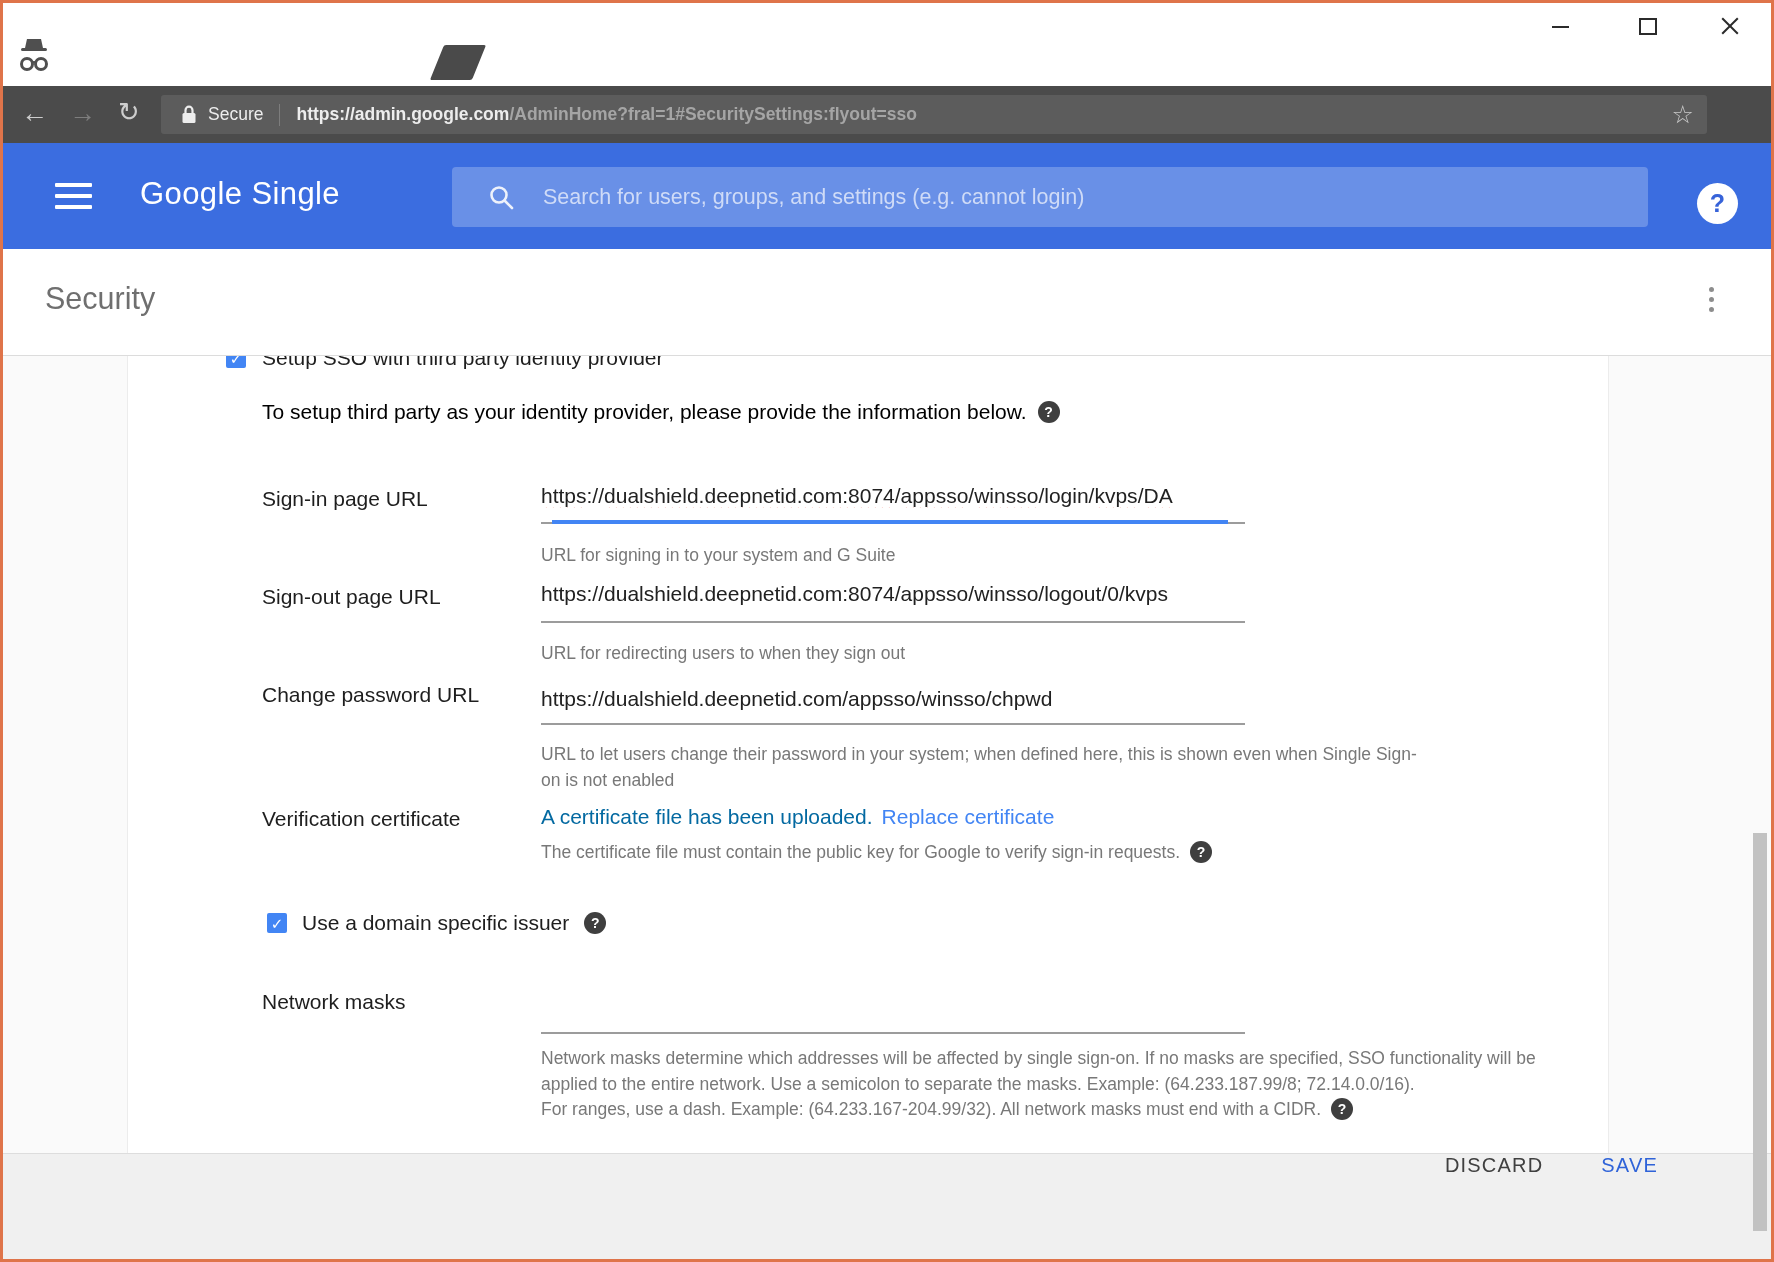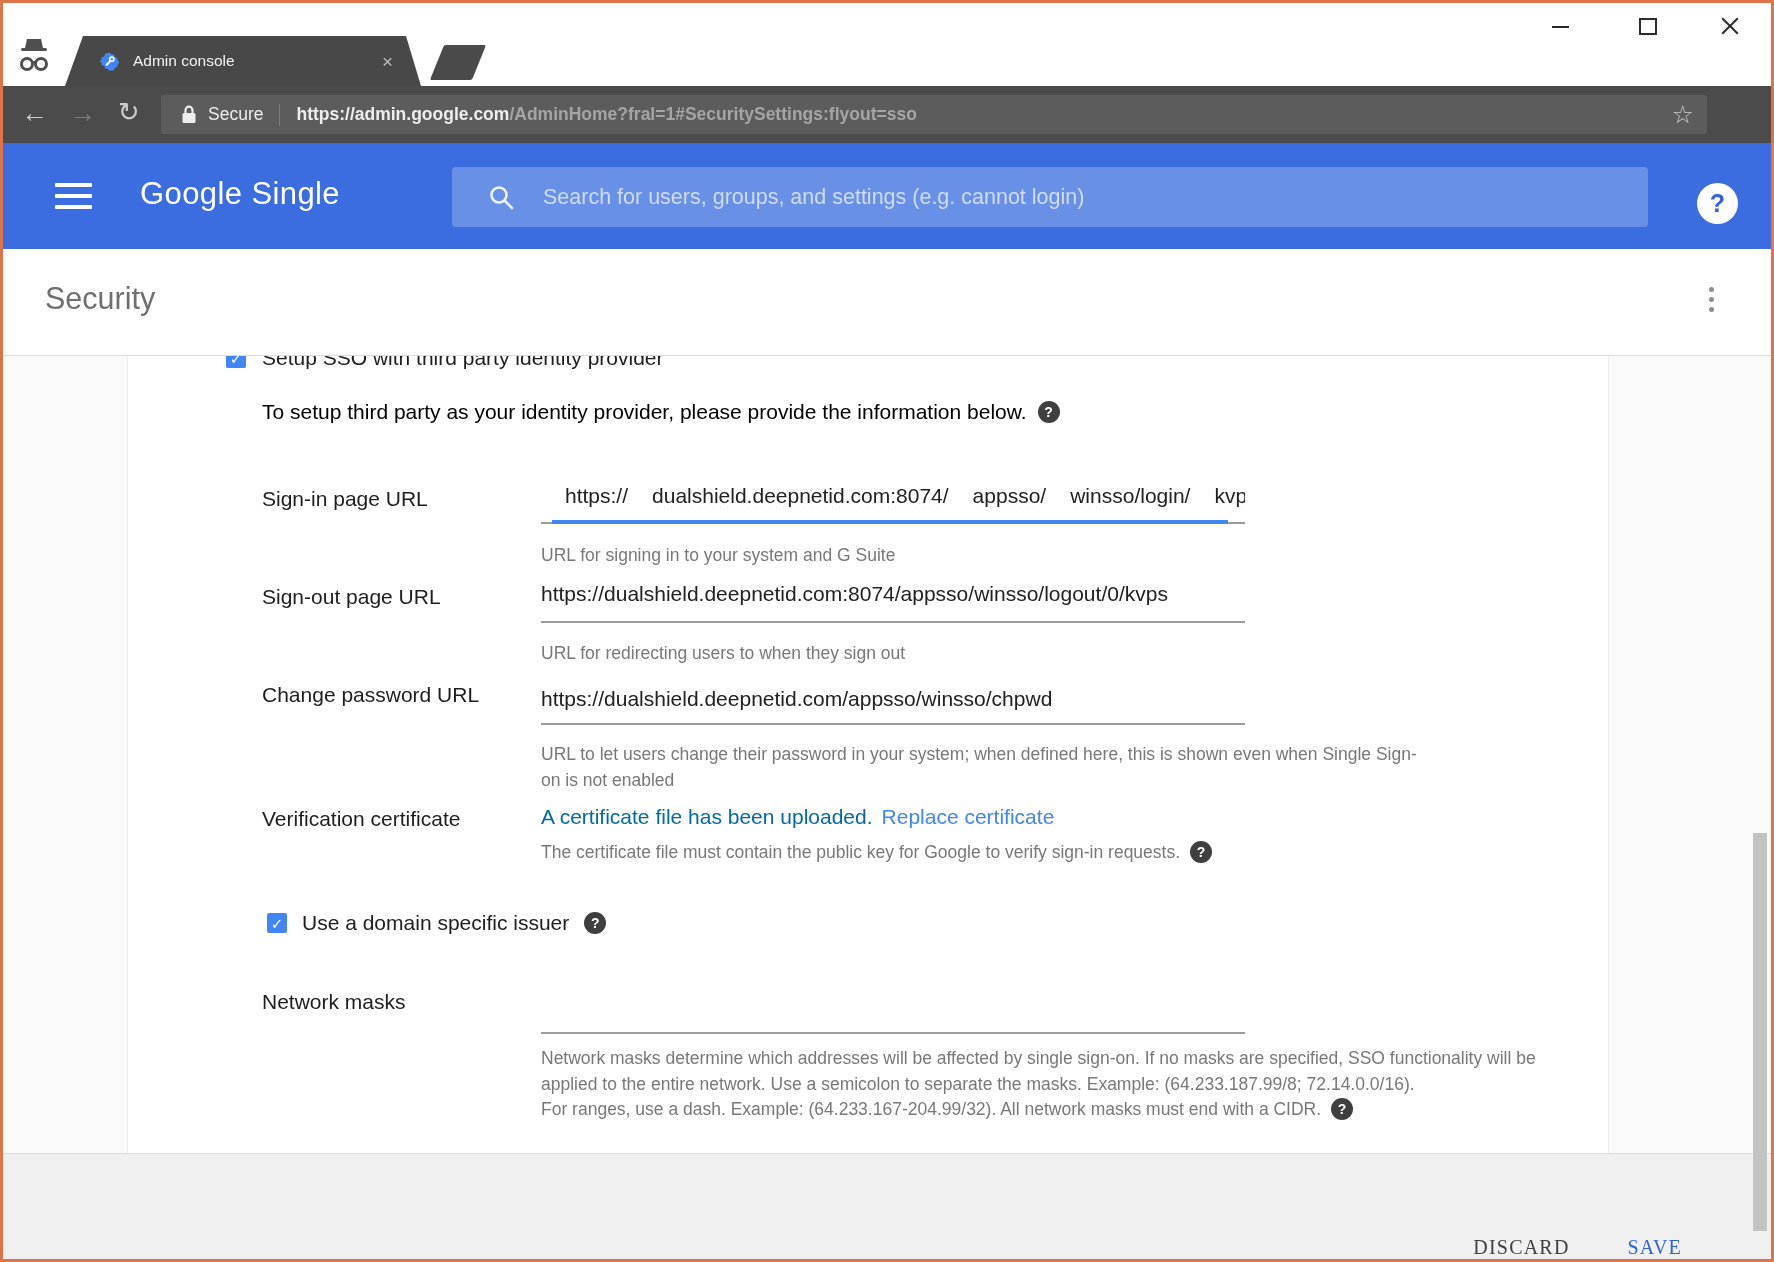--- a/index.html
+++ b/index.html
@@ -77,21 +77,21 @@
   .card{position:absolute;left:124px;top:0;width:1482px;height:798px;background:#fff;border-left:1px solid #ececec;border-right:1px solid #ececec;box-sizing:border-box;}
 
   .label{position:absolute;font-size:21px;color:#1e1e1e;white-space:nowrap;}
   .value{position:absolute;font-size:21px;color:#212121;white-space:nowrap;overflow:hidden;width:704px;left:413px;}
   .helper{position:absolute;font-size:17.5px;color:#787878;left:413px;white-space:nowrap;}
   .helper.wrap{white-space:normal;line-height:26px;}
   .underline{position:absolute;left:413px;width:704px;height:2px;background:#9c9c9c;}
   .focus-underline{position:absolute;left:424px;width:676px;height:4px;background:#4285f4;}
   .sq{
     text-decoration-line:underline;text-decoration-style:wavy;
-    text-decoration-color:#e8453c;text-decoration-thickness:1px;text-underline-offset:4px;margin-left:24px;
+    text-decoration-color:#e8453c;text-decoration-thickness:1px;text-underline-offset:4px;
   }
   .checkbox{
     width:20px;height:20px;border-radius:2px;background:#4285f4;flex:0 0 auto;
     display:flex;align-items:center;justify-content:center;color:#fff;font-size:15px;font-weight:bold;line-height:1;
   }
   .help-dark{
     width:22px;height:22px;border-radius:50%;background:#3f3f3f;flex:0 0 auto;
     display:inline-flex;align-items:center;justify-content:center;color:#fff;font-size:14px;font-weight:bold;
   }
   .clip-row{position:absolute;left:0;top:0;width:100%;height:15px;overflow:hidden;}
@@ -103,21 +103,21 @@
   .cert-status{color:#0369a1;}
   .cert-link{color:#4285f4;}
   .cert-helper-row{position:absolute;left:413px;top:485px;display:flex;align-items:center;gap:10px;}
   .issuer-row{position:absolute;left:139px;top:555px;display:flex;align-items:center;gap:15px;}
   .issuer-row .cb-label{font-size:21px;font-weight:500;color:#1e1e1e;white-space:nowrap;}
   .net-para2{position:absolute;left:413px;top:742px;display:flex;align-items:center;gap:10px;}
 
   
   .footer{
     left:0;top:1150px;width:100%;height:106px;background:#f0f0f0;border-top:1px solid #dddddd;box-sizing:border-box;
-    display:flex;align-items:flex-end;justify-content:flex-end;padding-right:89px;gap:58px;font-family:Liberation Serif, serif;
+    display:flex;align-items:flex-start;justify-content:flex-end;padding-right:113px;gap:58px;
   }
   .footer-btn{font-size:20px;font-weight:500;letter-spacing:1.2px;white-space:nowrap;}
   .btn-discard{color:#404040;}
   .btn-save{color:#2f63d8;}
 
   .scroll-thumb{left:1750px;top:830px;width:14px;height:398px;background:#c2c2c2;}
 </style>
 </head>
 <body>
 
@@ -125,30 +125,20 @@
 
   <div class="abs titlebar">
     <svg class="abs incognito" viewBox="0 0 38 42">
       <path d="M12 2 h14 l2 9 h-18 z" fill="#4f4f4f"></path>
       <rect x="6" y="11" width="26" height="3" rx="1.5" fill="#4f4f4f"></rect>
       <circle cx="12" cy="27" r="5.5" fill="none" stroke="#4f4f4f" stroke-width="3"></circle>
       <circle cx="26" cy="27" r="5.5" fill="none" stroke="#4f4f4f" stroke-width="3"></circle>
       <path d="M17.5 26 q1.5 -2 3 0" fill="none" stroke="#4f4f4f" stroke-width="2"></path>
     </svg>
 
-    <div class="abs tab">
-      <svg width="21" height="21" viewBox="0 0 24 24">
-        <path fill="#4285f4" d="M12 1.5l2.2 2.2h2.6l1.2 3.2 3.1 1.2v2.6l2.2 2.3-2.2 2.3v2.6l-3.1 1.2-1.2 3.2h-2.6L12 22.5l-2.2-2.2H7.2l-1.2-3.2-3.1-1.2v-2.6L.7 12l2.2-2.3V7.1l3.1-1.2 1.2-3.2h2.6z"></path>
-        <circle cx="12" cy="12" r="6.2" fill="#4285f4"></circle>
-        <path d="M8.8 15.6 L13 11.4" stroke="#fff" stroke-width="2.4" stroke-linecap="round"></path>
-        <circle cx="14.6" cy="9.4" r="2.4" fill="none" stroke="#fff" stroke-width="1.8"></circle>
-      </svg>
-      <span class="tab-title">Admin console</span>
-      <span class="tab-close">×</span>
-    </div>
     <div class="abs newtab"></div>
 
     <div class="abs winbtn btn-min"></div>
     <div class="abs winbtn btn-max"></div>
     <div class="abs winbtn btn-close"></div>
   </div>
 
   <div class="abs toolbar">
     <span class="navglyph nav-back">←</span>
     <span class="navglyph nav-forward">→</span>

